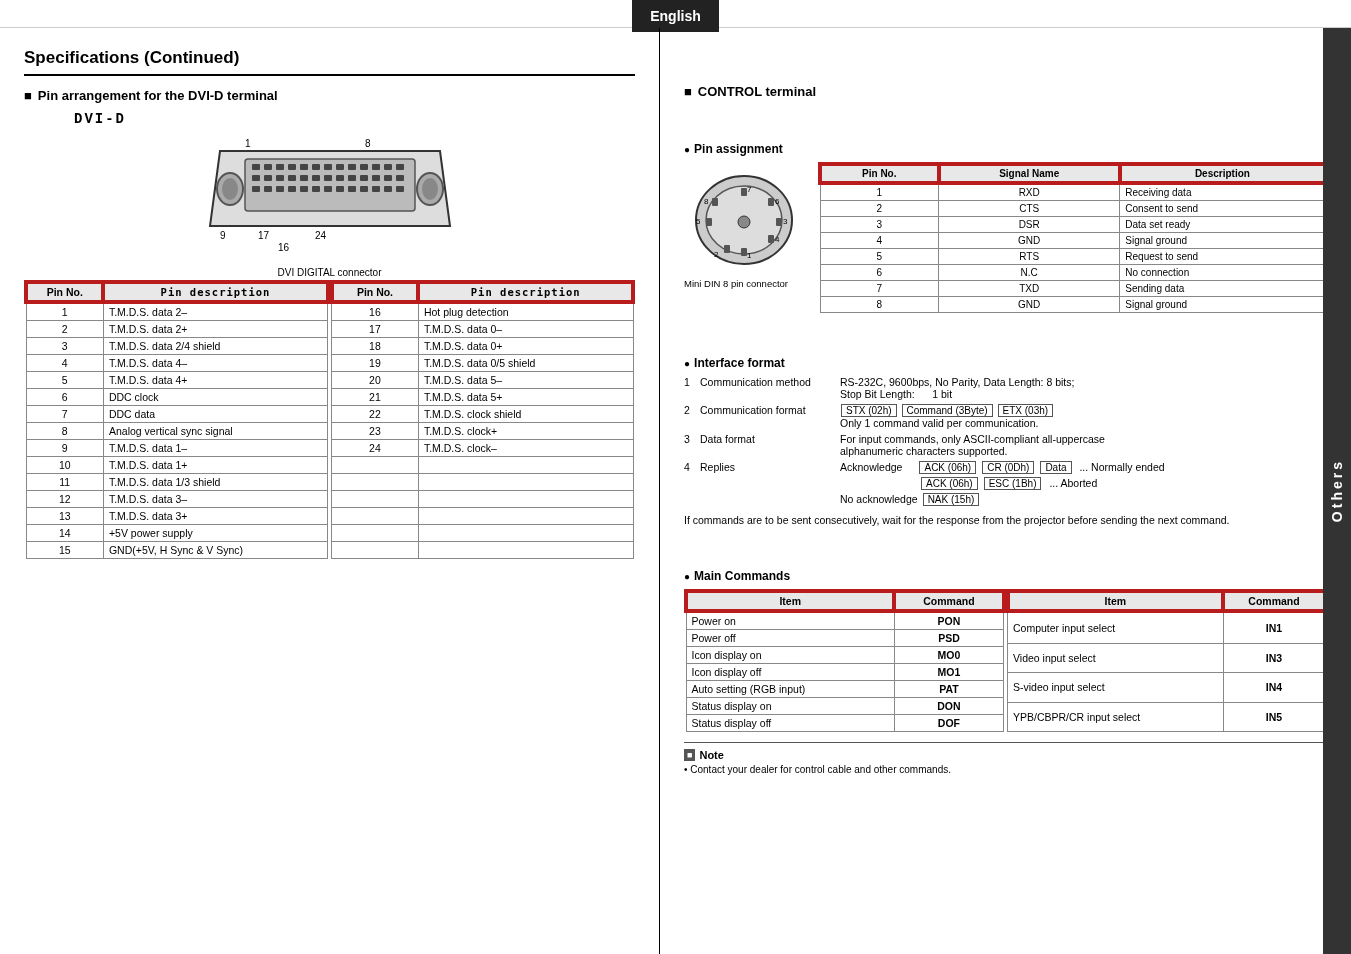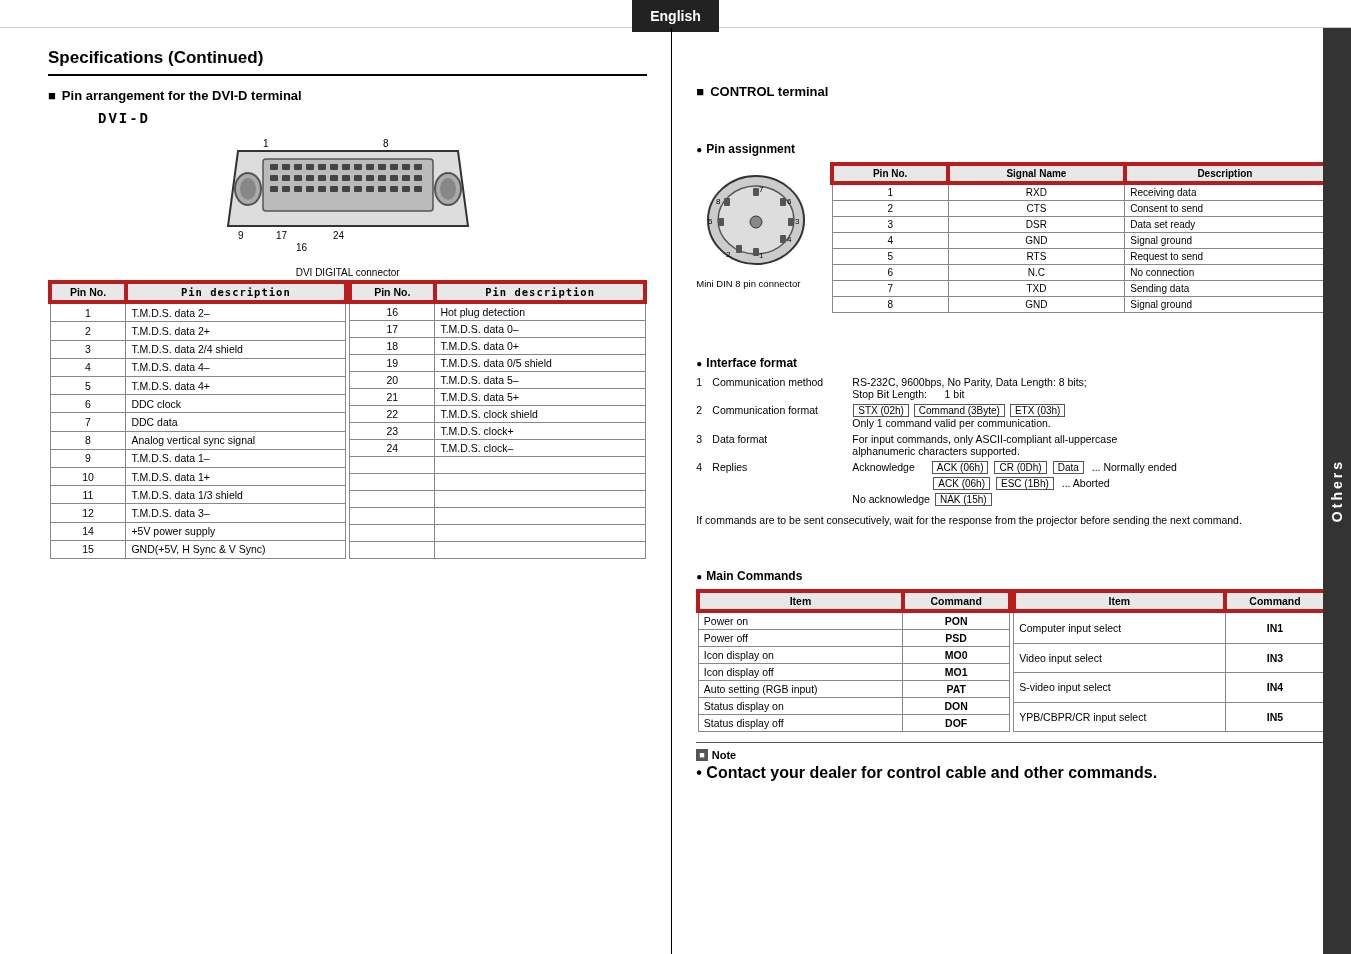--- a/index.html
+++ b/index.html
@@ -32,21 +32,20 @@
       display: flex;
       align-items: center;
     }
 
     
     .page-wrapper {
       display: flex;
       width: 1351px;
       min-height: 926px;
       position: relative;
-      padding-left: 24px;
     }
 
     
     .left-col {
       width: 660px;
       padding: 20px 24px;
       border-right: 1px solid #000;
     }
 
     
@@ -366,20 +365,24 @@
               <td class="td-center">10</td>
               <td>T.M.D.S. data 1+</td>
             </tr>
             <tr>
               <td class="td-center">11</td>
               <td>T.M.D.S. data 1/3 shield</td>
             </tr>
             <tr>
               <td class="td-center">12</td>
               <td>T.M.D.S. data 3–</td>
+            </tr>
+            <tr>
+              <td class="td-center">13</td>
+              <td>T.M.D.S. data 3+</td>
             </tr>
             <tr>
               <td class="td-center">14</td>
               <td>+5V power supply</td>
             </tr>
             <tr>
               <td class="td-center">15</td>
               <td>GND(+5V, H Sync &amp; V Sync)</td>
             </tr>
           </tbody>
@@ -684,20 +687,20 @@
             </tr>
           </tbody>
       </table>
     </div>
 
     <div class="note-section">
       <div class="note-header">
         <span class="note-icon">■</span>
         <span>Note</span>
       </div>
-      <p style="font-size:16px;font-weight:bold;">• Contact your dealer for control cable and other commands.</p>
+      <p style="font-size:10px;">• Contact your dealer for control cable and other commands.</p>
     </div>
 
     <div style="position:absolute; right:0; top:0; bottom:0; width:28px; background:#333; display:flex; align-items:center; justify-content:center;">
       <span style="writing-mode:vertical-lr; transform:rotate(180deg); color:#fff; font-size:14px; font-weight:bold; letter-spacing:3px;">Others</span>
     </div>
   </div>
 </div>
 
 </body></html>

